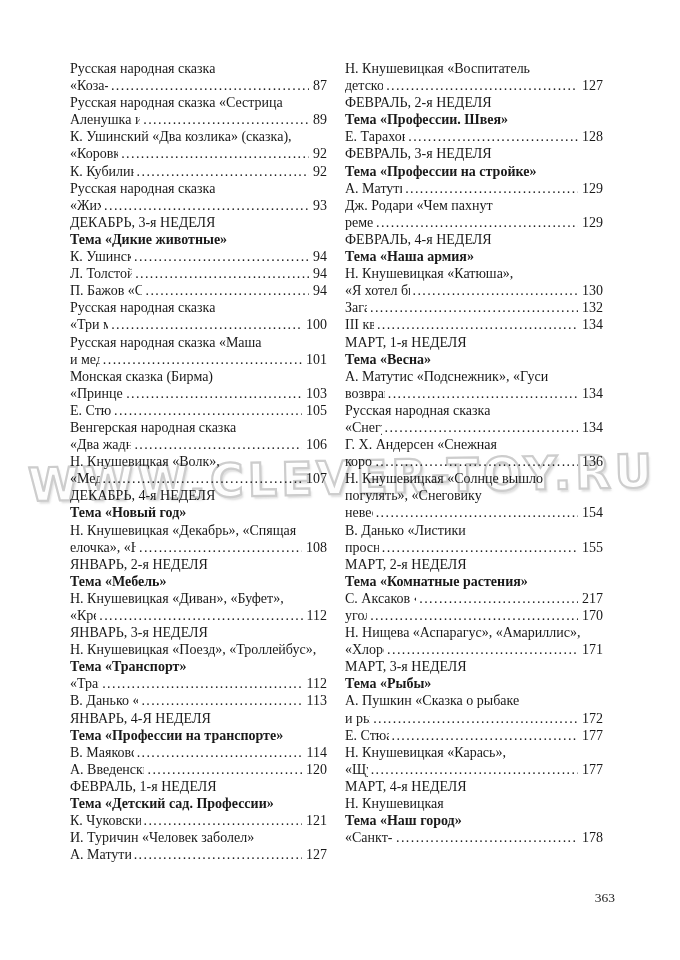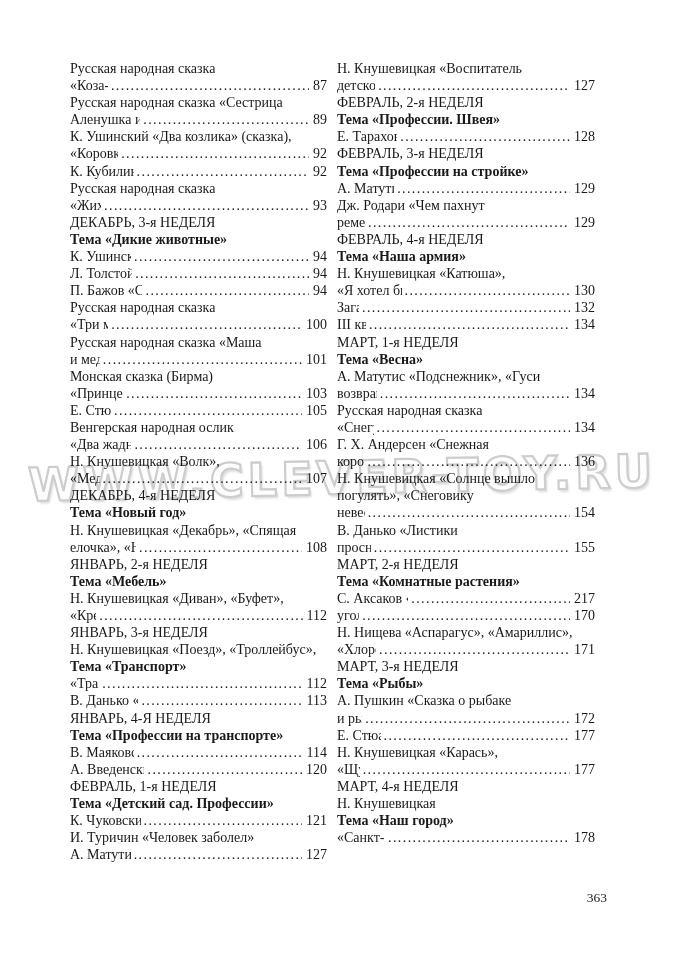--- a/index.html
+++ b/index.html
@@ -30,21 +30,21 @@
   @supports (-webkit-text-stroke: 1px #ccc){
     .watermark{
       color:rgba(255,255,255,0.92);
       -webkit-text-stroke:2.2px #cdcdcd;
     }
   }
   .columns{
     position:absolute;
     left:70px;top:60px;width:533px;
     display:flex;
-    gap:10px;
+    gap:18px;
     z-index:1;
   }
   .col{width:257px;}
   .col.right{width:258px;}
   .line{
     display:flex;
     align-items:baseline;
     height:17.1px;
     line-height:17.1px;
     font-size:14px;
@@ -56,21 +56,21 @@
     flex:1 1 auto;
     overflow:hidden;
     white-space:nowrap;
     letter-spacing:1.4px;
     margin:0 4px 0 3px;
     color:#1d1d1d;
   }
   .pg{flex:0 0 auto;text-align:left;}
   .pagenum{
     position:absolute;
-    top:890px;right:73px;
+    top:890px;right:65px;
     font-size:13.5px;
     z-index:1;
   }
 </style>
 </head>
 <body>
 
 <div class="page">
   <div class="watermark">WWW.CLEVER-TOY.RU</div>
 
@@ -157,21 +157,21 @@
           <span class="txt">«Принцесса-лягушка»</span>
           <span class="leader">..........................................................................................</span>
           <span class="pg">103</span>
         </div>
         <div class="line">
           <span class="txt">Е. Стюарт «Еж»</span>
           <span class="leader">..........................................................................................</span>
           <span class="pg">105</span>
         </div>
         <div class="line">
-          <span class="txt">Венгерская народная ослик</span>
+          <span class="txt">Венгерская народная сказка</span>
         </div>
         <div class="line">
           <span class="txt">«Два жадных медвежонка»</span>
           <span class="leader">..........................................................................................</span>
           <span class="pg">106</span>
         </div>
         <div class="line">
           <span class="txt">Н. Кнушевицкая «Волк»,</span>
         </div>
         <div class="line">

